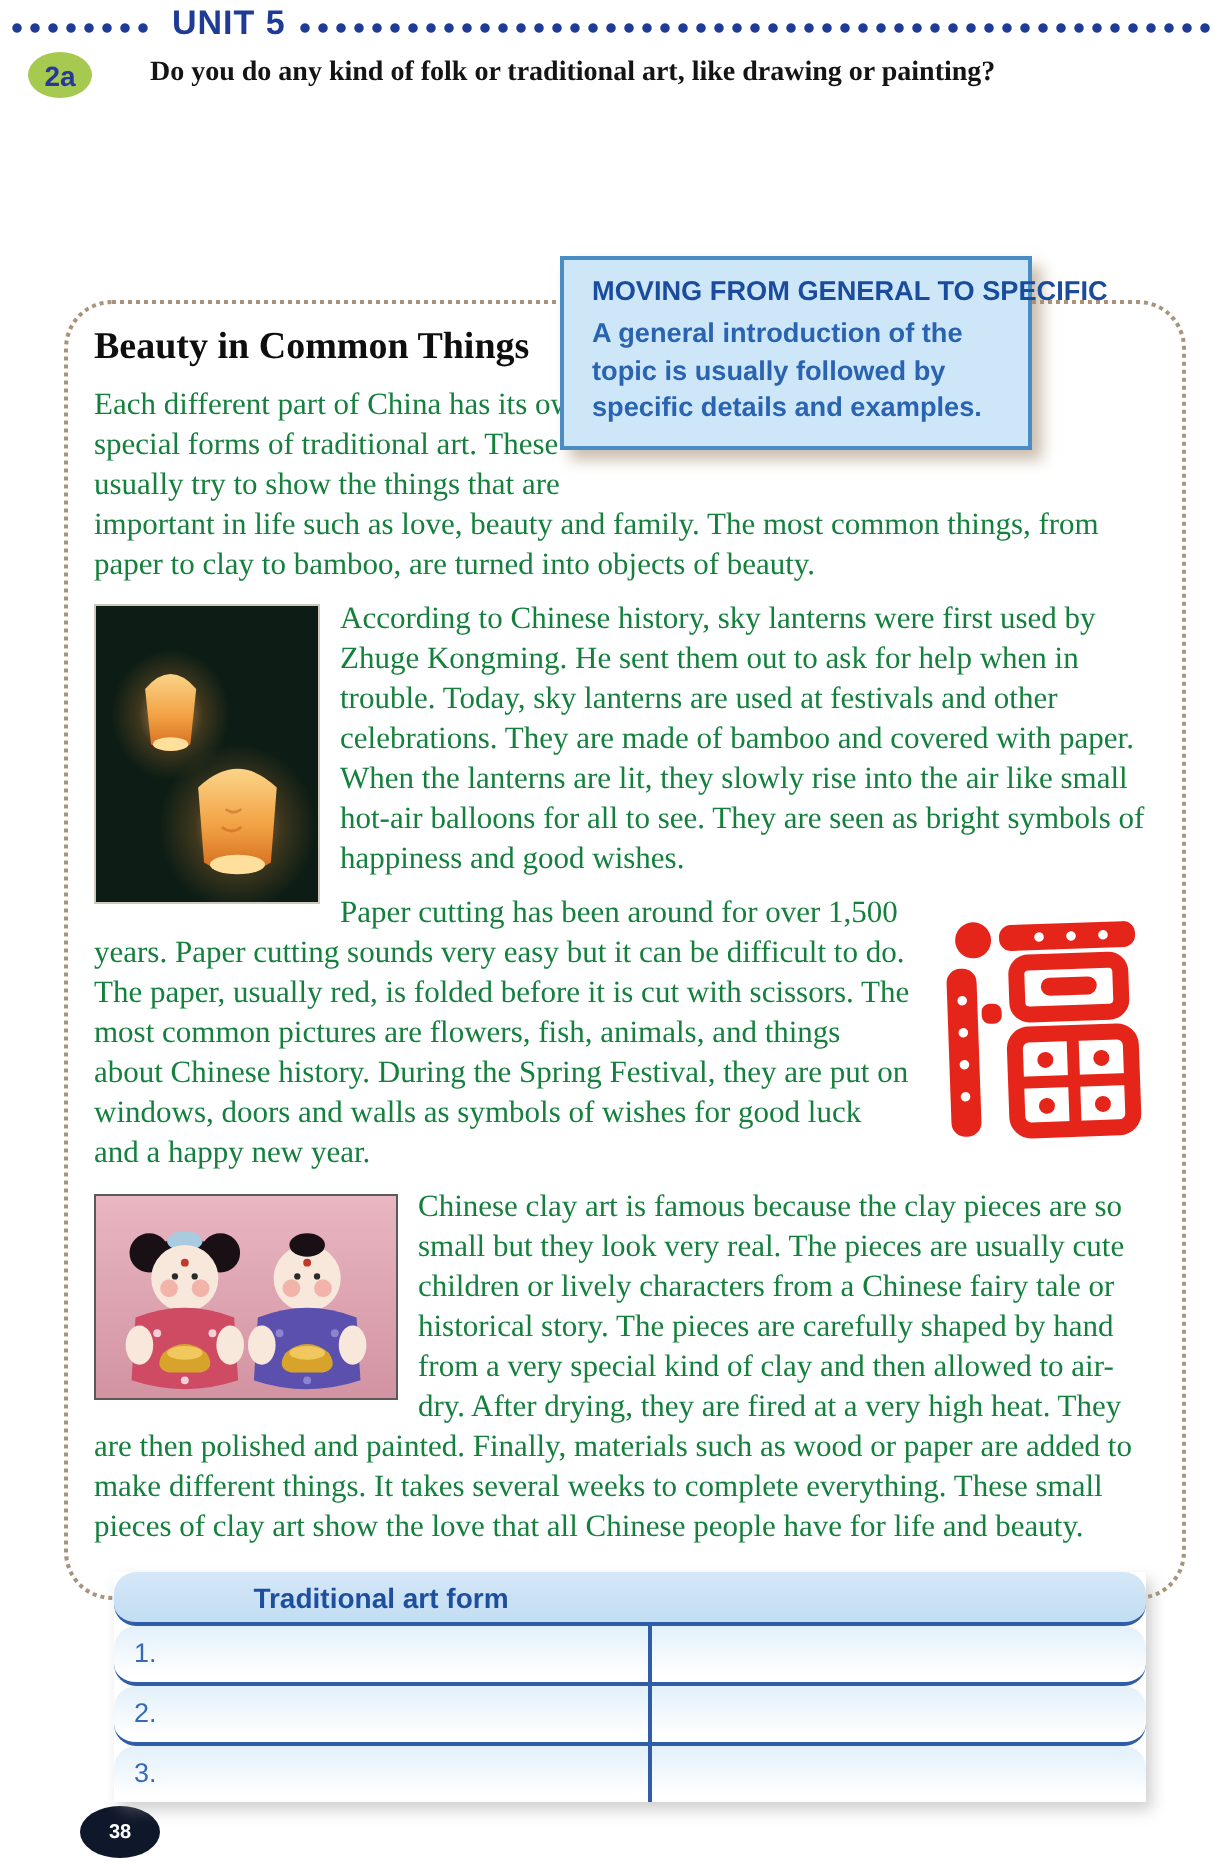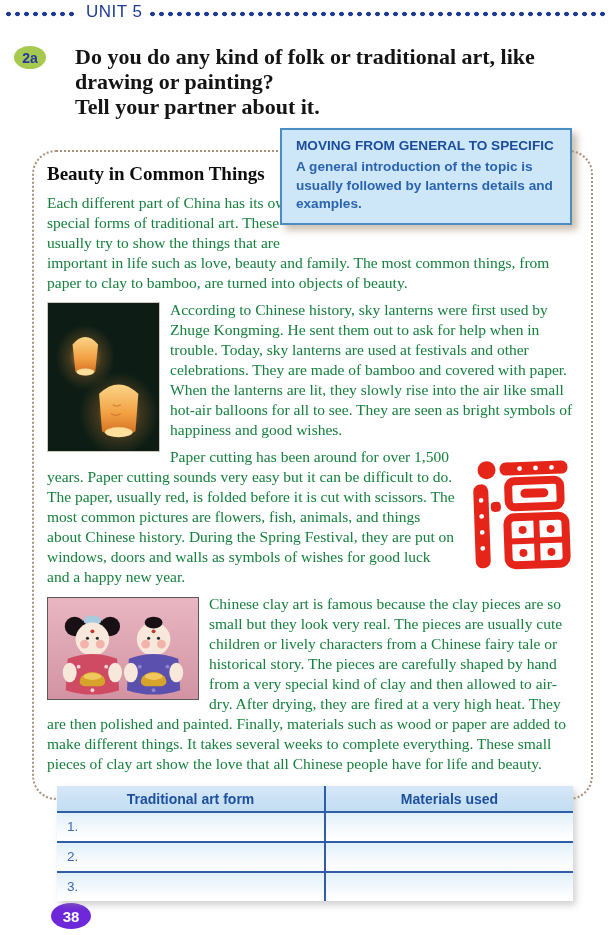--- a/index.html
+++ b/index.html
@@ -6,34 +6,34 @@
   #page{position:relative;width:610px;height:935px;background:#ffffff;overflow:hidden;
         font-family:"Liberation Serif",serif;color:#1f1f1f;}
 
   
   .dots{position:absolute;top:9px;height:10px;
         background-image:radial-gradient(circle,#1e3c96 2.1px,rgba(0,0,0,0) 2.6px);
         background-size:9px 10px;background-position:left center;background-repeat:repeat-x;}
   #dots-left{left:4px;width:74px;}
   #dots-right{left:148px;right:4px;}
   #unit-label{position:absolute;left:86px;top:2px;font-family:"Liberation Sans",sans-serif;
-        font-weight:normal;font-size:17px;color:#1e3c96;letter-spacing:.5px;}
+        font-weight:bold;font-size:17px;color:#1e3c96;letter-spacing:.5px;}
 
   
   .task{position:absolute;left:14px;right:16px;display:flex;gap:17px;align-items:flex-start;}
-  #task-a{top:44px;gap:29px;}
+  #task-a{top:24px;gap:29px;}
   #task-b{top:97px;}
   .badge{flex:0 0 auto;width:32px;height:23px;border-radius:50%;background:#a6c94f;
          display:flex;align-items:center;justify-content:center;margin-top:2px;
          font-family:"Liberation Sans",sans-serif;font-weight:bold;font-size:14px;color:#26389c;}
-  .task-text{font-weight:bold;font-size:22px;line-height:25px;color:#141414;}
+  .task-text{font-weight:bold;font-size:14px;line-height:25px;color:#141414;}
   .task-text span{display:block;}
 
   
-  #tip-box{position:absolute;left:280px;top:128px;width:292px;min-height:97px;z-index:3;
+  #tip-box{position:absolute;left:280px;top:128px;width:236px;min-height:97px;z-index:3;
            box-sizing:border-box;background:#cee7f8;border:2px solid #4a8cc4;
            box-shadow:5px 5px 7px rgba(168,146,122,.6);padding:8px 10px 8px 14px;
            font-family:"Liberation Sans",sans-serif;font-weight:bold;}
   #tip-title{font-size:13.6px;color:#1a4b9d;margin-bottom:5px;white-space:nowrap;}
   #tip-body{font-size:13.6px;line-height:18.5px;color:#2a63b0;}
 
   
   #passage-box{position:absolute;left:32px;top:150px;width:561px;height:650px;z-index:1;
                box-sizing:border-box;border:2px dotted #ab927b;border-radius:24px;
                padding:9px 14px 0 13px;}
@@ -42,57 +42,56 @@
   .para{margin:0 0 7px;font-size:15.5px;line-height:20px;color:#15803d;}
   .photo{box-sizing:border-box;}
   #lantern-photo{float:left;width:113px;height:150px;margin:2px 10px 12px 0;border:1px solid #cfc8bd;}
   #papercut-image{float:right;width:112px;height:124px;margin:2px 0 6px 10px;}
   #clay-photo{float:left;width:152px;height:103px;margin:3px 10px 7px 0;border:1px solid #5a5a5a;}
   .photo svg{display:block;width:100%;height:100%;}
 
   
   #chart-table{position:absolute;left:57px;top:786px;width:516px;z-index:4;background:#fff;
                font-family:"Liberation Sans",sans-serif;box-shadow:3px 4px 7px rgba(150,150,150,.45);}
-  .t-row{display:flex;}
+  .t-row{display:flex;border-radius:11px;}
   #t-head{height:25px;background:linear-gradient(180deg,#d5e8f8,#c2ddf2);
           border-bottom:2px solid #2f5da8;}
   .t-body{height:28px;background:linear-gradient(180deg,#e2f0fa 0%,#ffffff 90%);}
   .t-body.mid{border-bottom:2px solid #2f5da8;}
   .c1{width:267px;box-sizing:border-box;}
   .c2{flex:1;border-left:2px solid #2f5da8;box-sizing:border-box;}
   #t-head .c1,#t-head .c2{display:flex;align-items:center;justify-content:center;
           font-weight:bold;font-size:14px;color:#1d4f9e;}
   .t-body .c1{padding-left:10px;font-size:13.5px;color:#3a69b3;line-height:28px;}
 
   
-  #page-badge{position:absolute;left:51px;top:903px;width:40px;height:26px;border-radius:50%;
-              background:#6d28d9;display:flex;align-items:center;justify-content:center;
-              font-family:"Liberation Sans",sans-serif;font-weight:bold;font-size:15px;color:#ffffff;}
+  #page-badge{position:absolute;left:40px;top:903px;width:40px;height:26px;border-radius:50%;
+              background:#0f172a;display:flex;align-items:center;justify-content:center;
+              font-family:"Liberation Sans",sans-serif;font-weight:bold;font-size:10px;color:#ffffff;}
 </style>
 </head>
 <body>
 
 <div id="page">
 
   <div id="dots-left" class="dots"></div>
   <div id="unit-label">UNIT 5</div>
   <div id="dots-right" class="dots"></div>
 
   <div id="task-a" class="task">
     <div class="badge">2a</div>
     <div class="task-text">
       <span>Do you do any kind of folk or traditional art, like drawing or painting?</span>
-      <span>Tell your partner about it.</span>
     </div>
   </div>
 
 
   <div id="tip-box">
     <div id="tip-title">MOVING FROM GENERAL TO SPECIFIC</div>
-    <div id="tip-body">A general introduction of the topic is usually followed by lanterns details and examples.</div>
+    <div id="tip-body">A general introduction of the topic is usually followed by specific details and examples.</div>
   </div>
 
   <div id="passage-box">
     <div id="tip-spacer"></div>
     <div id="passage-title">Beauty in Common Things</div>
 
     <p class="para"><span>Each different part of China has its own special forms of traditional art. These usually try to show the things that are important in life such as love, beauty and family. The most common things, from paper to clay to bamboo, are turned into objects of beauty.</span></p>
 
     <p class="para">
       <span id="lantern-photo" class="photo">
@@ -209,21 +208,20 @@
           </g>
         </svg>
       </span>
       <span>Chinese clay art is famous because the clay pieces are so small but they look very real. The pieces are usually cute children or lively characters from a Chinese fairy tale or historical story. The pieces are carefully shaped by hand from a very special kind of clay and then allowed to air-dry. After drying, they are fired at a very high heat. They are then polished and painted. Finally, materials such as wood or paper are added to make different things. It takes several weeks to complete everything. These small pieces of clay art show the love that all Chinese people have for life and beauty.</span>
     </p>
   </div>
 
   <div id="chart-table">
     <div id="t-head" class="t-row">
       <div class="c1">Traditional art form</div>
-      <div class="c2">Materials used</div>
     </div>
     <div class="t-row t-body mid">
       <div class="c1">1.</div>
       <div class="c2"></div>
     </div>
     <div class="t-row t-body mid">
       <div class="c1">2.</div>
       <div class="c2"></div>
     </div>
     <div class="t-row t-body">

